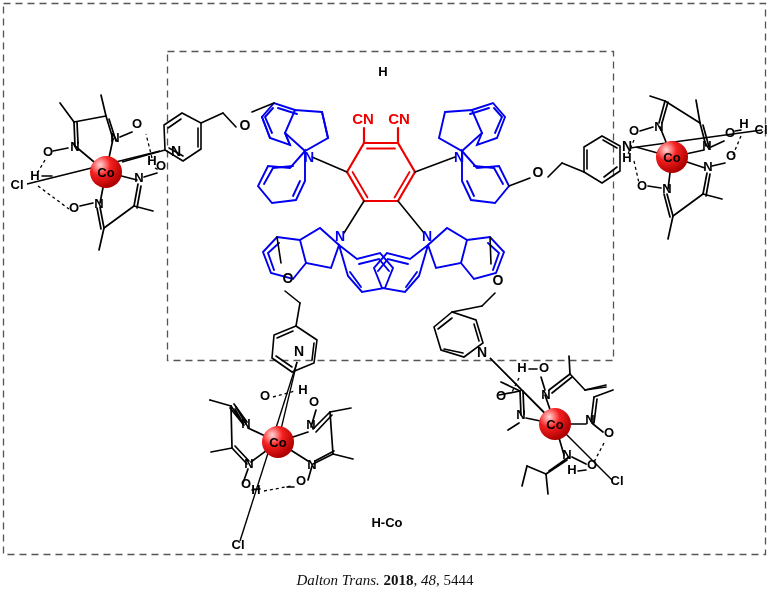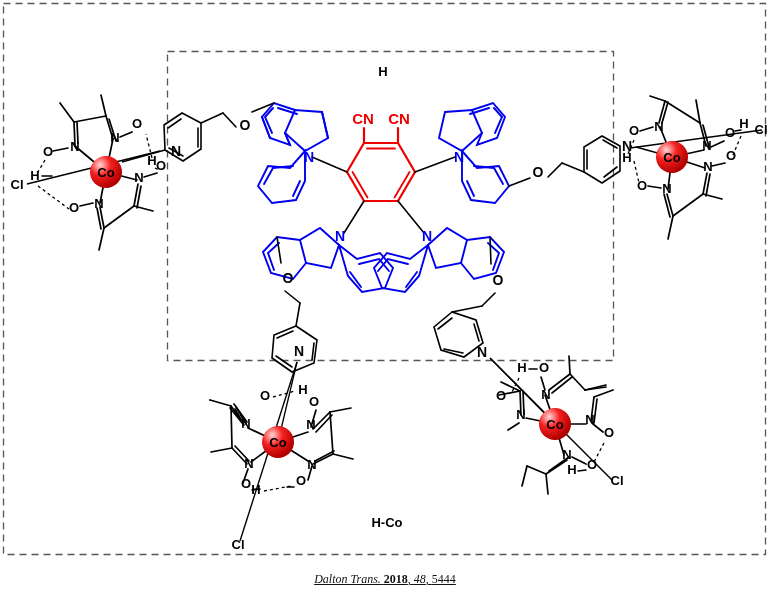--- a/index.html
+++ b/index.html
@@ -6,21 +6,21 @@
   html,body{margin:0;padding:0;background:#ffffff;}
   body{
     font-family:"Liberation Sans", sans-serif;
     width:770px;height:602px;overflow:hidden;position:relative;
   }
   #root{position:relative;width:770px;height:602px;background:#fff;}
   svg{display:block;}
   .atom{font-family:"Liberation Sans", sans-serif;font-weight:bold;}
   .caption{
     position:absolute;left:0;width:770px;text-align:center;
-    font-family:"Liberation Serif", serif;font-size:12px;color:#111;text-decoration:underline;
+    font-family:"Liberation Serif", serif;font-size:15px;color:#111;
   }
 </style>
 </head>
 <body>
 
 <div id="root">
 
 <svg width="770" height="602" viewBox="0 0 770 602">
 
   <defs>

